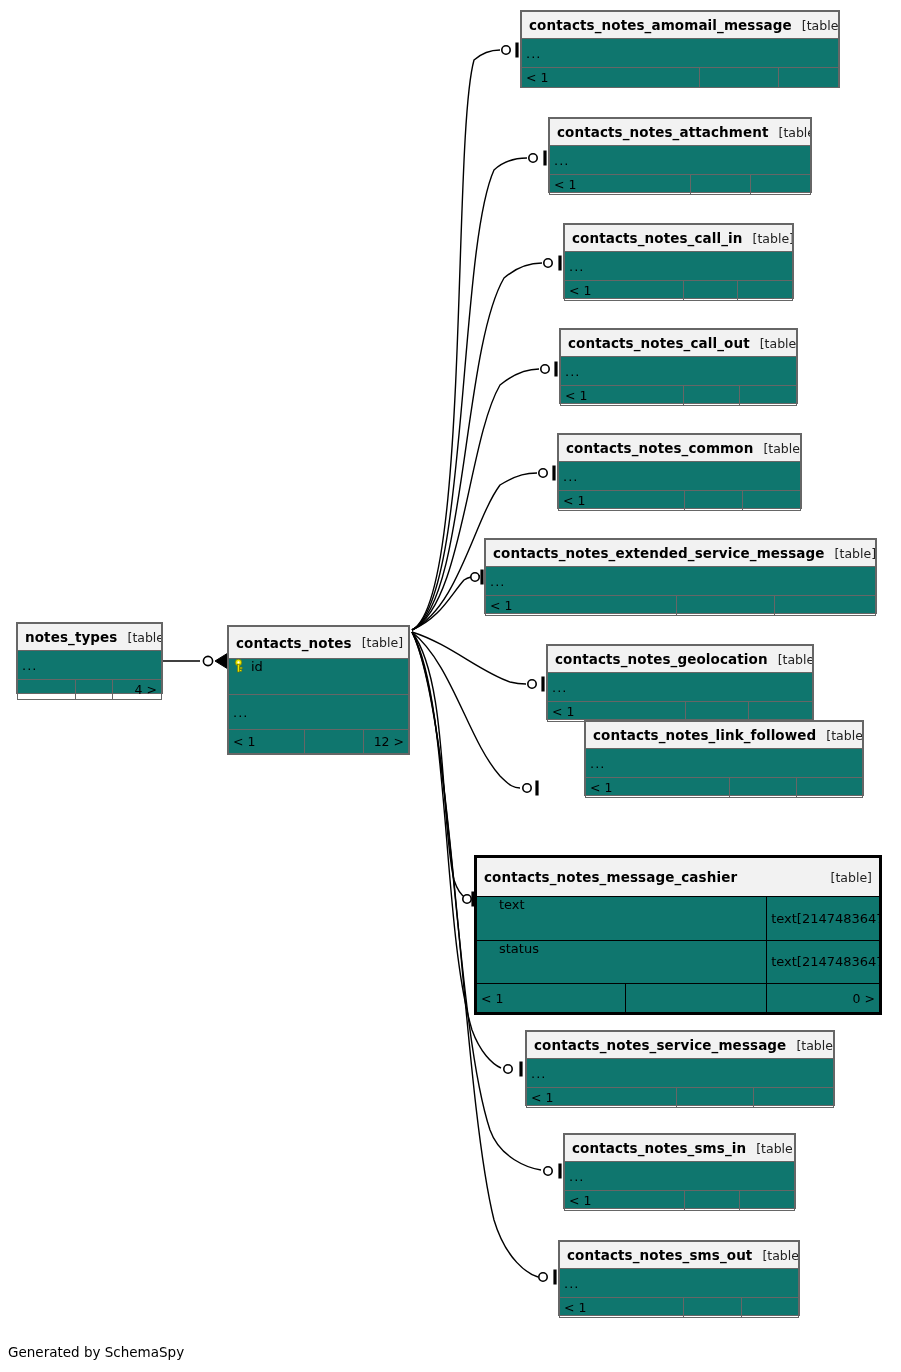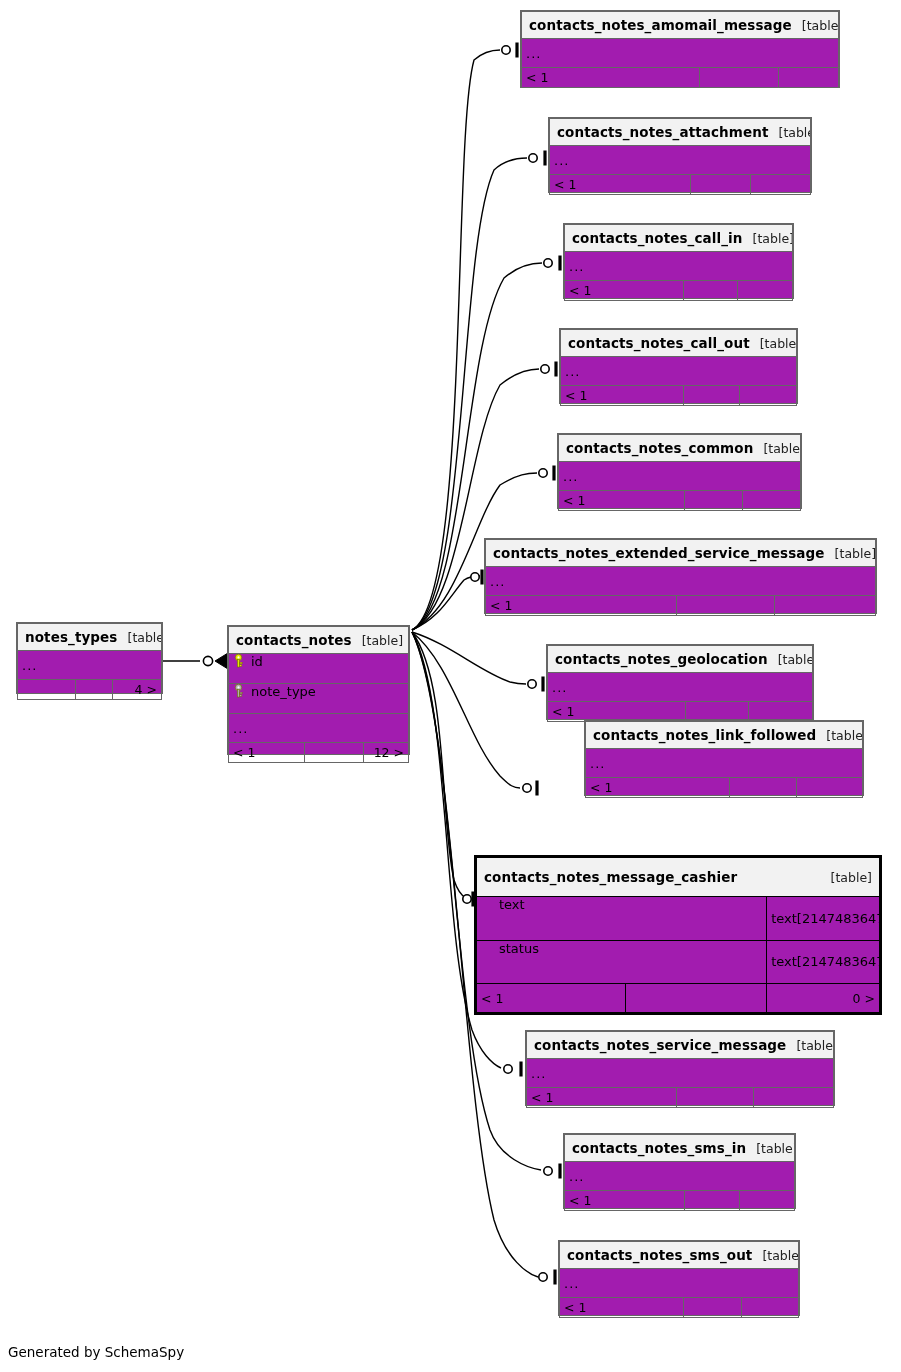--- a/index.html
+++ b/index.html
@@ -23,21 +23,21 @@
   svg#edges {
     position: absolute;
     left: 0; top: 0;
     width: 901px;
     height: 1372px;
     pointer-events: none;
   }
   .table-node {
     position: absolute;
     box-sizing: border-box;
-    background: #a21caf;
+    background: #0f766e;
     border: 1px solid #666666;
     border-collapse: collapse;
   }
   .table-node.highlight {
     border: 2px solid #000000;
   }
   .tbl {
     border-collapse: collapse;
     width: 100%;
     height: 100%;
@@ -533,34 +533,20 @@
                       <circle cx="5.5" cy="3.4" r="1.1" fill="#ffffff"></circle>
                       <rect x="4.4" y="5.4" width="2.2" height="7.6" fill="#e8e800" stroke="#707000" stroke-width="0.6"></rect>
                       <rect x="6.6" y="8.2" width="2.6" height="1.6" fill="#e8e800" stroke="#707000" stroke-width="0.5"></rect>
                       <rect x="6.6" y="10.8" width="2.2" height="1.5" fill="#e8e800" stroke="#707000" stroke-width="0.5"></rect>
                     </svg></span>
                   <span>id</span>
                 </div>
               </td>
             </tr>
             <tr>
-              <td class="col-cell" colspan="3">
-                <div class="col-inner">
-                  <span class="keyicon"><svg width="11" height="14" viewBox="0 0 11 14">
-                      <circle cx="5.5" cy="3.4" r="3.2" fill="#b0b0b0" stroke="#707000" stroke-width="0.7"></circle>
-                      <circle cx="5.5" cy="3.4" r="1.1" fill="#ffffff"></circle>
-                      <rect x="4.4" y="5.4" width="2.2" height="7.6" fill="#b0b0b0" stroke="#707000" stroke-width="0.6"></rect>
-                      <rect x="6.6" y="8.2" width="2.6" height="1.6" fill="#b0b0b0" stroke="#707000" stroke-width="0.5"></rect>
-                      <rect x="6.6" y="10.8" width="2.2" height="1.5" fill="#b0b0b0" stroke="#707000" stroke-width="0.5"></rect>
-                    </svg></span>
-                  <span>note_type</span>
-                </div>
-              </td>
-            </tr>
-            <tr>
               <td class="ellipsis-cell" colspan="3">...</td>
             </tr>
             <tr class="foot-row">
               <td class="foot-left">&lt; 1</td>
               <td></td>
               <td class="foot-right">12 &gt;</td>
             </tr>
           </tbody>
         </table>
       </div>

